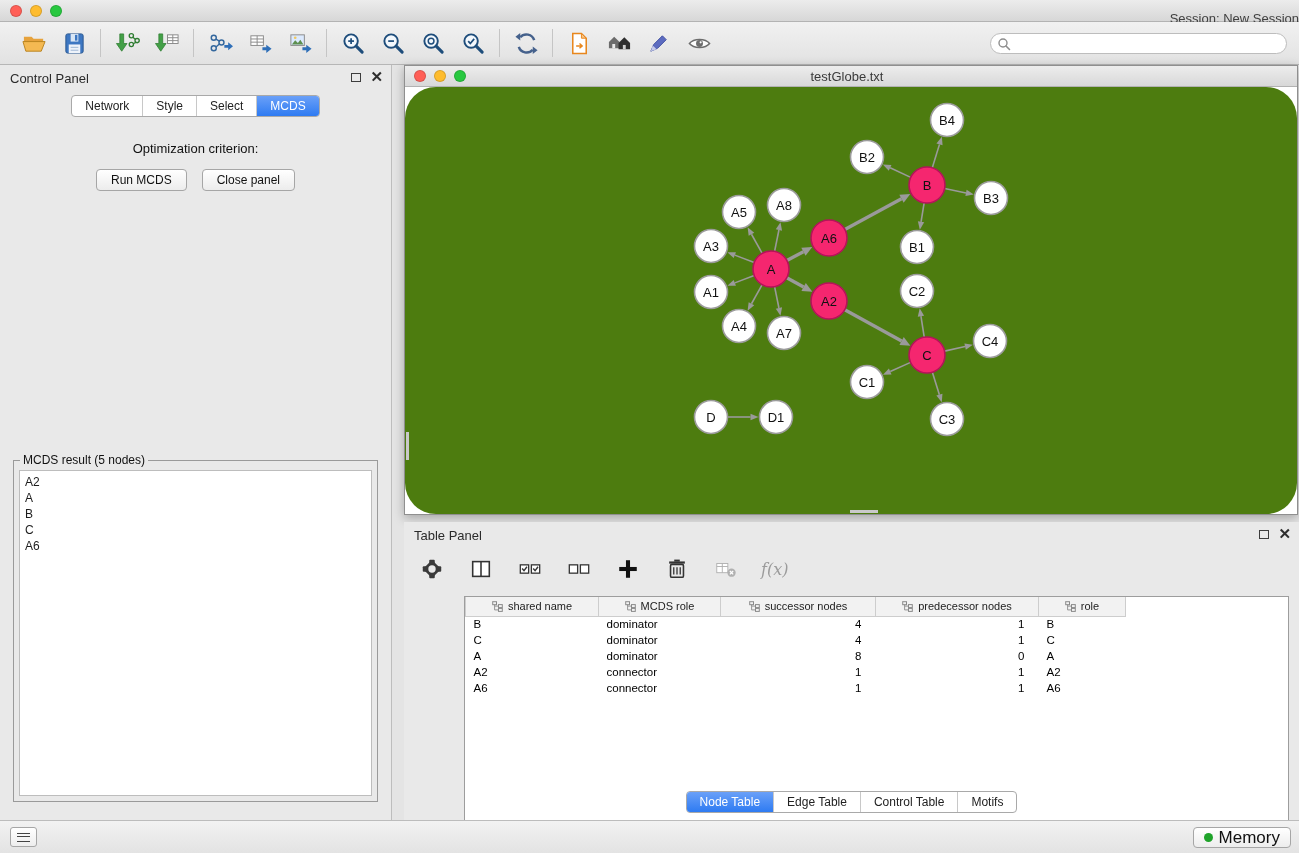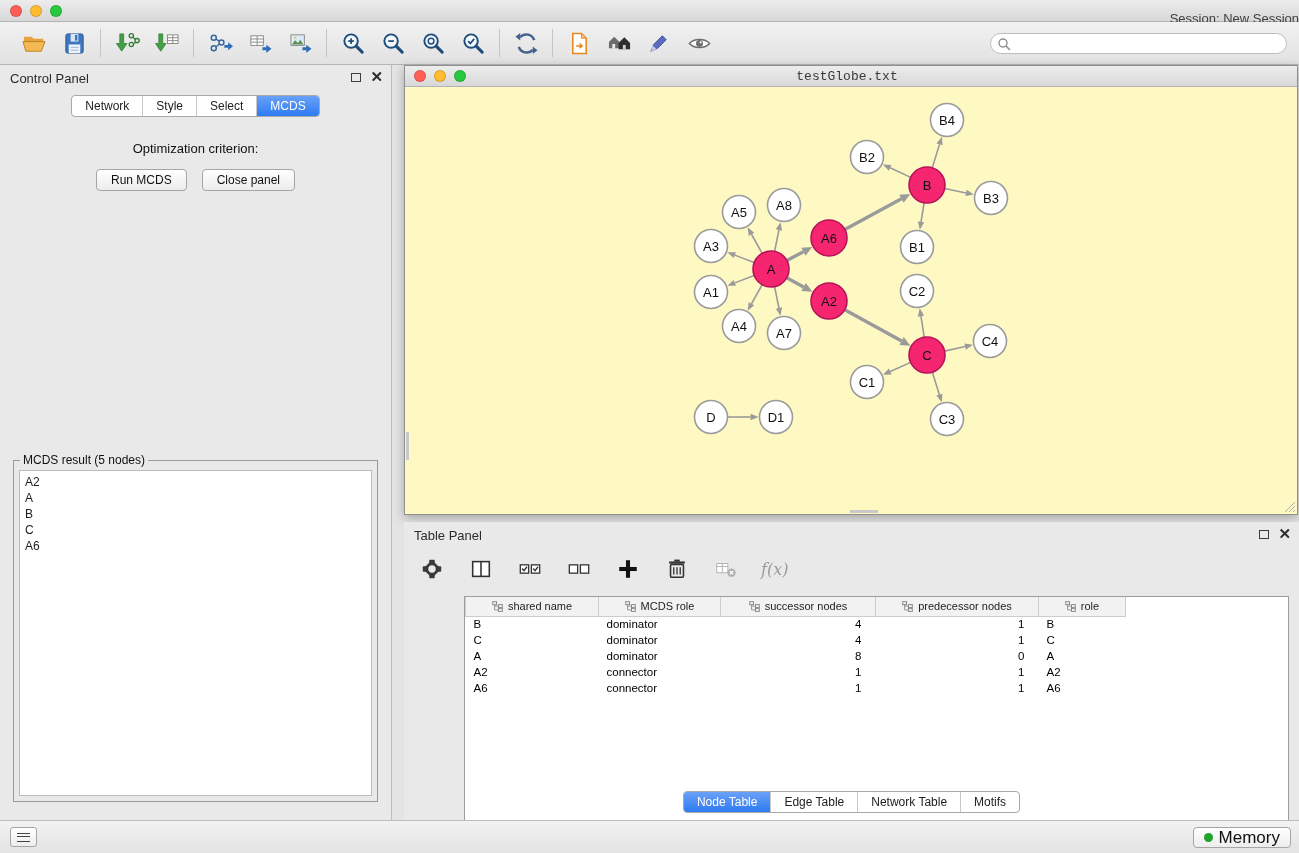--- a/index.html
+++ b/index.html
@@ -61,22 +61,22 @@
     border:1px solid #9a9a9a; padding:3px; }
   .result-box legend { font-size:12px; color:#111; padding:0 3px; margin-left:3px; }
   .result-list { position:absolute; left:5px; right:5px; top:3px; bottom:5px; background:#fff;
     border:1px solid #bdbdbd; padding:3px 5px; font-size:12px; line-height:16px; overflow:hidden; }
 
   
   .network-window { position:absolute; left:404px; top:65px; width:894px; height:450px;
     background:#fff; border:1px solid #8f8f8f; box-shadow:0 3px 10px rgba(0,0,0,.28); }
   .net-titlebar { position:relative; height:21px; background:linear-gradient(#ededed,#d8d8d8); border-bottom:1px solid #b2b2b2; }
   .net-traffic { position:absolute; left:9px; top:4px; display:flex; gap:8px; }
-  .net-title { position:absolute; left:0; right:8px; top:3px; text-align:center; font-size:13px; color:#3a3a3a;font-family:Liberation Mono, monospace; }
-  .net-canvas { position:absolute; left:0; top:21px; right:0; bottom:0; overflow:hidden; background:#fef9c3; }
+  .net-title { position:absolute; left:0; right:8px; top:3px; text-align:center; font-size:13px; color:#3a3a3a; }
+  .net-canvas { position:absolute; left:0; top:21px; right:0; bottom:0; overflow:hidden; background:#4d7c0f;border-radius:31px; }
   #network-svg { width:100%; height:100%; display:block; }
   #network-svg text { font:13px "Liberation Sans", sans-serif; }
   .v-thumb { position:absolute; left:1px; top:345px; width:3px; height:28px; background:#c9c9c9; }
   .h-thumb { position:absolute; left:445px; bottom:1px; width:28px; height:3px; background:#c9c9c9; }
   .resize-grip { position:absolute; right:1px; bottom:1px; }
 
   
   .table-panel { position:absolute; left:404px; top:522px; width:895px; height:298px; background:#e9e9e9; }
   .table-toolbar { position:absolute; left:14px; top:28px; height:38px; display:flex; align-items:center; gap:21px; }
   .tt-btn { border:none; background:transparent; padding:0; display:flex; align-items:center; justify-content:center; width:28px; height:28px; }
@@ -626,21 +626,21 @@
               <td>A6</td>
               <td></td>
             </tr>
           </tbody>
       </table>
     </div>
     <div class="table-tabs">
       <div class="seg">
         <div class="seg-item active">Node Table</div>
         <div class="seg-item">Edge Table</div>
-        <div class="seg-item">Network Table</div>
+        <div class="seg-item">Control Table</div>
         <div class="seg-item">Motifs</div>
       </div>
     </div>
   </div>
 
   <div class="statusbar">
     <button class="list-button">
       <span class="hamburger"></span>
     </button>
     <button class="memory-button">

